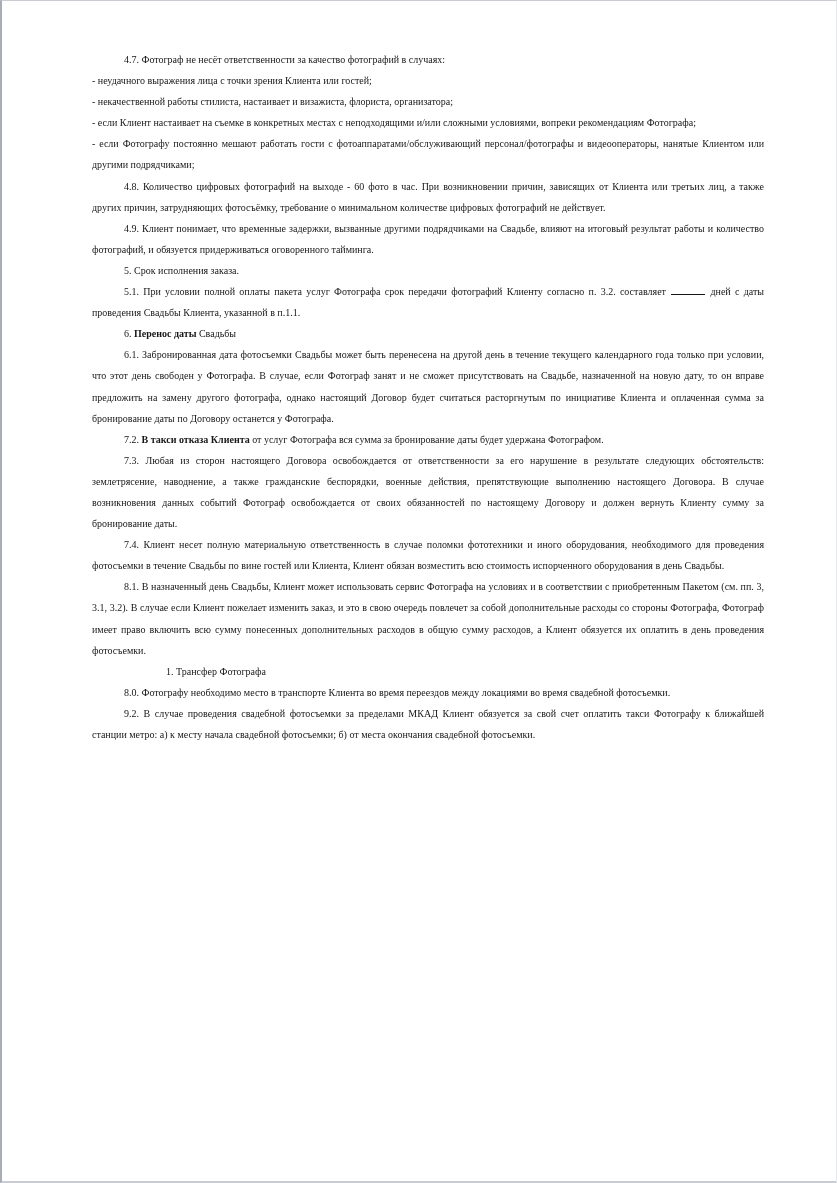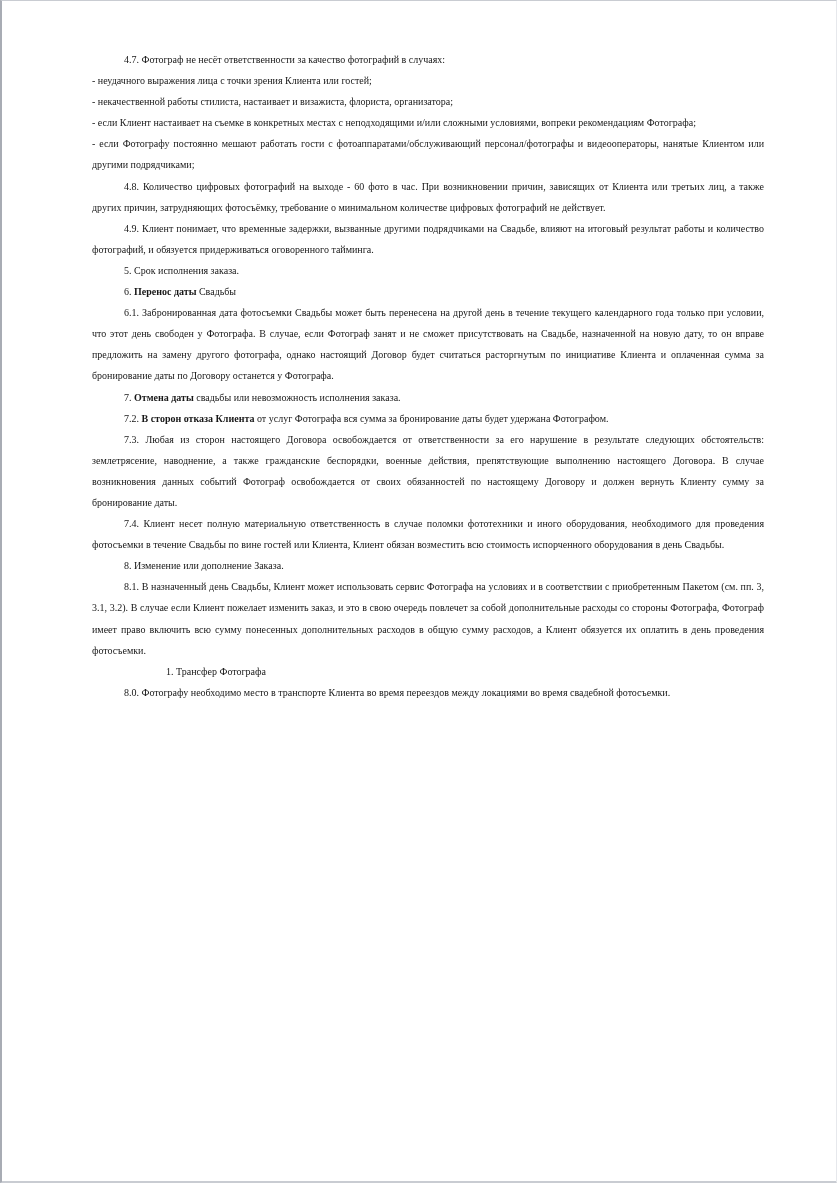--- a/index.html
+++ b/index.html
@@ -69,25 +69,25 @@
 <div class="page">
   <div class="text-body">
       <p class="para indent-1">4.7.  Фотограф не несёт ответственности за качество фотографий в случаях:</p>
       <p class="para dash">- неудачного выражения лица с точки зрения Клиента или гостей;</p>
       <p class="para dash">- некачественной работы стилиста, настаивает и визажиста, флориста, организатора;</p>
       <p class="para dash">- если Клиент настаивает на съемке в конкретных местах с неподходящими и/или сложными условиями, вопреки рекомендациям Фотографа;</p>
       <p class="para dash">- если Фотографу постоянно мешают работать гости с фотоаппаратами/обслуживающий персонал/фотографы и видеооператоры, нанятые Клиентом или другими подрядчиками;</p>
       <p class="para indent-1">4.8. Количество цифровых фотографий на выходе - 60 фото в час. При возникновении причин, зависящих от Клиента или третьих лиц, а также других причин, затрудняющих фотосъёмку, требование о минимальном количестве цифровых фотографий не действует.</p>
       <p class="para indent-1">4.9. Клиент понимает, что временные задержки, вызванные другими подрядчиками на Свадьбе, влияют на итоговый результат работы и количество фотографий, и обязуется придерживаться оговоренного тайминга.</p>
       <p class="para indent-1">5. Срок исполнения заказа.</p>
+      <p class="para indent-1">5.1. При условии полной оплаты пакета услуг Фотографа срок передачи фотографий Клиенту согласно п. 3.2. составляет <span class="blank-fill"></span> дней с даты проведения Свадьбы Клиента, указанной в п.1.1.</p>
       <p class="para indent-1">6. <b class="strong">Перенос даты</b> Свадьбы</p>
       <p class="para indent-1">6.1. Забронированная дата фотосъемки Свадьбы может быть перенесена на другой день в течение текущего календарного года только при условии, что этот день свободен у Фотографа. В случае, если Фотограф занят и не сможет присутствовать на Свадьбе, назначенной на новую дату, то он вправе предложить на замену другого фотографа, однако настоящий Договор будет считаться расторгнутым по инициативе Клиента и оплаченная сумма за бронирование даты по Договору останется у Фотографа.</p>
-      <p class="para indent-1">7. <b class="strong">Отмена даты</b> свадьбы или невозможность исполнения заказа.</p>
-      <p class="para indent-1">7.2. <b class="strong">В сторон отказа Клиента</b> от услуг Фотографа вся сумма за бронирование даты будет удержана Фотографом.</p>
+      <p class="para indent-1">7.2. <b class="strong">В такси отказа Клиента</b> от услуг Фотографа вся сумма за бронирование даты будет удержана Фотографом.</p>
       <p class="para indent-1">7.3. Любая из сторон настоящего Договора освобождается от ответственности за его нарушение в результате следующих обстоятельств: землетрясение, наводнение, а также гражданские беспорядки, военные действия, препятствующие выполнению настоящего Договора. В случае возникновения данных событий Фотограф освобождается от своих обязанностей по настоящему Договору и должен вернуть Клиенту сумму за бронирование даты.</p>
       <p class="para indent-1">7.4. Клиент несет полную материальную ответственность в случае поломки фототехники и иного оборудования, необходимого для проведения фотосъемки в течение Свадьбы по вине гостей или Клиента, Клиент обязан возместить всю стоимость испорченного оборудования в день Свадьбы.</p>
-      <p class="para indent-1">8. Изменение или дополнение Заказа.</p>
       <p class="para indent-1">8.1. В назначенный день Свадьбы, Клиент может использовать сервис Фотографа на условиях и в соответствии с приобретенным Пакетом (см. пп. 3, 3.1, 3.2). В случае если Клиент пожелает изменить заказ, и это в свою очередь повлечет за собой дополнительные расходы со стороны Фотографа, Фотограф имеет право включить всю сумму понесенных дополнительных расходов в общую сумму расходов, а Клиент обязуется их оплатить в день проведения фотосъемки.</p>
       <p class="para indent-2">1. Трансфер Фотографа</p>
       <p class="para indent-1">8.0. Фотографу необходимо место в транспорте Клиента во время переездов между локациями во время свадебной фотосъемки.</p>
+      <p class="para indent-1">9.2. В случае проведения свадебной фотосъемки за пределами МКАД Клиент обязуется за свой счет оплатить такси Фотографу к ближайшей станции метро: а) к месту начала свадебной фотосъемки; б) от места окончания свадебной фотосъемки.</p>
     </div>
   <div class="bottom-rule"></div>
 </div>
 
 </body></html>

